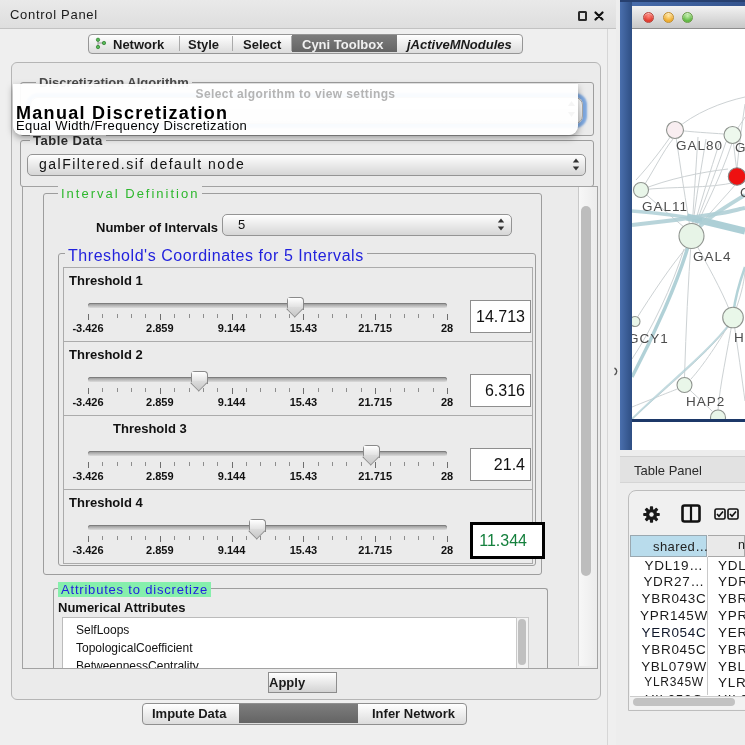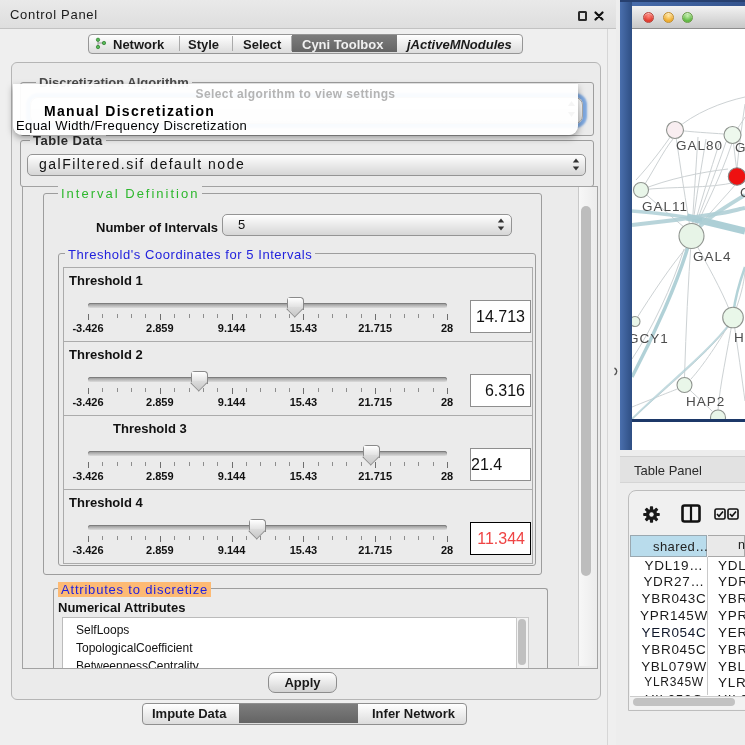--- a/index.html
+++ b/index.html
@@ -51,21 +51,21 @@
 <div class="abs" style="left:43px;top:193px;width:497px;height:380px;border:1px solid #9d9d9d;border-radius:3px;"></div>
 <div class="abs" style="left:58px;top:186px;padding:0 3px;background:#ebebeb;font-size:13px;letter-spacing:2px;color:#2eb82e;">Interval Definition</div>
 <div class="abs" style="left:96px;top:220px;font-size:13px;font-weight:bold;color:#111;">Number of Intervals</div>
 <div class="abs" style="left:222px;top:214px;width:288px;height:20px;border-radius:5px;background:linear-gradient(#fefefe,#d6d6d6);border:1px solid #949494;"></div>
 <div class="abs" style="left:238px;top:217px;font-size:13px;color:#111;">5</div>
 <svg class="abs" style="left:497px;top:218px;" width="8" height="13" viewBox="0 0 8 13">
     <path d="M4 0.5 L7.2 4.5 L0.8 4.5 Z" fill="#333"></path>
     <path d="M4 12.5 L7.2 8.5 L0.8 8.5 Z" fill="#333"></path>
   </svg>
 <div class="abs" style="left:58px;top:253px;width:476px;height:311px;border:1px solid #9d9d9d;border-radius:3px;"></div>
-<div class="abs" style="left:65px;top:247px;padding:0 3px;background:#ebebeb;font-size:13px;letter-spacing:0.55px;color:#2222dd;">Threshold's Coordinates for 5 Intervals</div>
+<div class="abs" style="left:65px;top:247px;padding:0 3px;background:#ebebeb;font-size:16px;letter-spacing:0.55px;color:#2222dd;">Threshold's Coordinates for 5 Intervals</div>
 <div class="abs" style="left:63px;top:267px;width:468px;height:73px;border:1px solid #ababab;background:#ebebeb;"></div>
 <div class="abs" style="left:69px;top:273px;font-size:13px;font-weight:bold;color:#111;">Threshold 1</div>
 <div class="abs" style="left:88px;top:303px;width:359px;height:5px;border-radius:3px;background:linear-gradient(#8e8e8e,#dcdcdc);box-shadow:inset 0 1px 0 #7d7d7d;"></div>
 <div class="abs" style="left:88px;top:314px;width:361px;height:4px;background:repeating-linear-gradient(90deg,#8d8d8d 0px,#8d8d8d 1px,transparent 1px,transparent 14.36px);"></div>
 <div class="abs" style="left:88.0px;top:314px;width:1px;height:6px;background:#6e6e6e;"></div>
 <div class="abs" style="left:159.8px;top:314px;width:1px;height:6px;background:#6e6e6e;"></div>
 <div class="abs" style="left:231.6px;top:314px;width:1px;height:6px;background:#6e6e6e;"></div>
 <div class="abs" style="left:303.4px;top:314px;width:1px;height:6px;background:#6e6e6e;"></div>
 <div class="abs" style="left:375.2px;top:314px;width:1px;height:6px;background:#6e6e6e;"></div>
 <div class="abs" style="left:447.0px;top:314px;width:1px;height:6px;background:#6e6e6e;"></div>
@@ -117,21 +117,21 @@
 <div class="abs" style="left:129.8px;top:470px;width:60px;text-align:center;font-size:11px;font-weight:bold;color:#111;">2.859</div>
 <div class="abs" style="left:201.6px;top:470px;width:60px;text-align:center;font-size:11px;font-weight:bold;color:#111;">9.144</div>
 <div class="abs" style="left:273.4px;top:470px;width:60px;text-align:center;font-size:11px;font-weight:bold;color:#111;">15.43</div>
 <div class="abs" style="left:345.2px;top:470px;width:60px;text-align:center;font-size:11px;font-weight:bold;color:#111;">21.715</div>
 <div class="abs" style="left:417.0px;top:470px;width:60px;text-align:center;font-size:11px;font-weight:bold;color:#111;">28</div>
 <div class="abs" style="left:362.5px;top:445px;width:17px;height:22px;">
     <div class="abs" style="left:0;top:0;width:15px;height:12px;border:1px solid #8a8a8a;border-bottom:none;border-radius:4px 4px 0 0;background:linear-gradient(#ffffff,#d2d2d2);"></div>
     <div class="abs" style="left:2.6px;top:6.2px;width:10.5px;height:10.5px;border:1px solid #8a8a8a;border-top:none;border-left:none;background:linear-gradient(135deg,#e9e9e9,#c8c8c8);transform:rotate(45deg);"></div>
     <div class="abs" style="left:1px;top:1px;width:13px;height:9px;background:linear-gradient(#ffffff,#e2e2e2);"></div>
   </div>
-<div class="abs" style="left:470px;top:448px;width:54px;height:31px;background:#fff;border:1px solid #8e8e8e;font-size:16px;color:#111;text-align:left;line-height:31px;padding-right:5px;">21.4</div>
+<div class="abs" style="left:470px;top:448px;width:54px;height:31px;background:#fff;border:1px solid #8e8e8e;font-size:16px;color:#111;text-align:right;line-height:31px;padding-right:5px;">21.4</div>
 <div class="abs" style="left:63px;top:489px;width:468px;height:73px;border:1px solid #ababab;background:#ebebeb;"></div>
 <div class="abs" style="left:69px;top:495px;font-size:13px;font-weight:bold;color:#111;">Threshold 4</div>
 <div class="abs" style="left:88px;top:525px;width:359px;height:5px;border-radius:3px;background:linear-gradient(#8e8e8e,#dcdcdc);box-shadow:inset 0 1px 0 #7d7d7d;"></div>
 <div class="abs" style="left:88px;top:536px;width:361px;height:4px;background:repeating-linear-gradient(90deg,#8d8d8d 0px,#8d8d8d 1px,transparent 1px,transparent 14.36px);"></div>
 <div class="abs" style="left:88.0px;top:536px;width:1px;height:6px;background:#6e6e6e;"></div>
 <div class="abs" style="left:159.8px;top:536px;width:1px;height:6px;background:#6e6e6e;"></div>
 <div class="abs" style="left:231.6px;top:536px;width:1px;height:6px;background:#6e6e6e;"></div>
 <div class="abs" style="left:303.4px;top:536px;width:1px;height:6px;background:#6e6e6e;"></div>
 <div class="abs" style="left:375.2px;top:536px;width:1px;height:6px;background:#6e6e6e;"></div>
 <div class="abs" style="left:447.0px;top:536px;width:1px;height:6px;background:#6e6e6e;"></div>
@@ -139,30 +139,30 @@
 <div class="abs" style="left:129.8px;top:544px;width:60px;text-align:center;font-size:11px;font-weight:bold;color:#111;">2.859</div>
 <div class="abs" style="left:201.6px;top:544px;width:60px;text-align:center;font-size:11px;font-weight:bold;color:#111;">9.144</div>
 <div class="abs" style="left:273.4px;top:544px;width:60px;text-align:center;font-size:11px;font-weight:bold;color:#111;">15.43</div>
 <div class="abs" style="left:345.2px;top:544px;width:60px;text-align:center;font-size:11px;font-weight:bold;color:#111;">21.715</div>
 <div class="abs" style="left:417.0px;top:544px;width:60px;text-align:center;font-size:11px;font-weight:bold;color:#111;">28</div>
 <div class="abs" style="left:248.5px;top:519px;width:17px;height:22px;">
     <div class="abs" style="left:0;top:0;width:15px;height:12px;border:1px solid #8a8a8a;border-bottom:none;border-radius:4px 4px 0 0;background:linear-gradient(#ffffff,#d2d2d2);"></div>
     <div class="abs" style="left:2.6px;top:6.2px;width:10.5px;height:10.5px;border:1px solid #8a8a8a;border-top:none;border-left:none;background:linear-gradient(135deg,#e9e9e9,#c8c8c8);transform:rotate(45deg);"></div>
     <div class="abs" style="left:1px;top:1px;width:13px;height:9px;background:linear-gradient(#ffffff,#e2e2e2);"></div>
   </div>
-<div class="abs" style="left:470px;top:522px;width:54px;height:31px;background:#fff;border:1px solid #000000;font-size:16px;color:#ef4444;text-align:right;line-height:31px;padding-right:5px;">11.344</div>
+<div class="abs" style="left:470px;top:522px;width:54px;height:31px;background:#fff;border:3px solid #000000;font-size:16px;color:#15803d;text-align:right;line-height:31px;padding-right:15px;">11.344</div>
 <div class="abs" style="left:53px;top:588px;width:493px;height:79px;border:1px solid #9d9d9d;border-top:1px solid #9d9d9d;border-bottom:none;border-radius:3px 3px 0 0;"></div>
-<div class="abs" style="left:58px;top:582px;padding:0 3px;background:#fdba74;font-size:13px;letter-spacing:0.8px;color:#2222dd;">Attributes to discretize</div>
+<div class="abs" style="left:58px;top:582px;padding:0 3px;background:#86efac;font-size:13px;letter-spacing:0.8px;color:#2222dd;">Attributes to discretize</div>
 <div class="abs" style="left:58px;top:600px;font-size:13px;font-weight:bold;color:#111;">Numerical Attributes</div>
 <div class="abs" style="left:62px;top:617px;width:453px;height:50px;background:#fff;border:1px solid #bbb;border-bottom:none;overflow:hidden;">
     <div style="padding:3px 0 0 13px;font-size:12px;color:#111;line-height:18px;">SelfLoops<br>TopologicalCoefficient<br>BetweennessCentrality</div>
   </div>
 <div class="abs" style="left:516px;top:617px;width:11px;height:50px;background:#f3f3f3;border:1px solid #c9c9c9;border-bottom:none;"></div>
 <div class="abs" style="left:517.5px;top:619px;width:8px;height:46px;background:#c0c0c0;border-radius:4px;"></div>
-<div class="abs" style="left:268px;top:672px;width:67px;height:19px;border-radius:7px;background:linear-gradient(#ffffff,#d3d3d3);border:1px solid #8d8d8d;font-size:13px;font-weight:bold;color:#1a1a1a;text-align:center;line-height:19px;">Apply</div>
+<div class="abs" style="left:268px;top:672px;width:67px;height:19px;border-radius:0;background:linear-gradient(#ffffff,#d3d3d3);border:1px solid #8d8d8d;font-size:13px;font-weight:bold;color:#1a1a1a;text-align:left;line-height:19px;">Apply</div>
 <div class="abs" style="left:142px;top:703px;width:323px;height:20px;background:linear-gradient(#ffffff,#dcdcdc);border:1px solid #8f8f8f;border-radius:4px;"></div>
 <div class="abs" style="left:239px;top:704px;width:119px;height:19px;background:linear-gradient(#7d7d7d,#646464);"></div>
 <div class="abs" style="left:152px;top:706px;font-size:13px;font-weight:bold;color:#1a1a1a;">Impute Data</div>
 <div class="abs" style="left:252px;top:706px;font-size:13px;font-weight:bold;color:#ededed;margin-top:40px;">Discretize Data</div>
 <div class="abs" style="left:372px;top:706px;font-size:13px;font-weight:bold;color:#1a1a1a;">Infer Network</div>
 <div class="abs" style="left:620px;top:0;width:125px;height:450px;background:linear-gradient(90deg,#4a6fae,#33538d);"></div>
 <div class="abs" style="left:620px;top:0;width:125px;height:2px;background:#27406f;"></div>
 <div class="abs" style="left:620px;top:2px;width:12px;height:448px;background:linear-gradient(90deg,#4a6fad,#2e4e83);"></div>
 <div class="abs" style="left:632px;top:6px;width:113px;height:22px;background:linear-gradient(#f2f2f2,#c8c8c8);border-bottom:1px solid #8e8e8e;"></div>
 <div class="abs" style="left:642.5px;top:12px;width:9px;height:9px;border-radius:50%;background:radial-gradient(circle at 50% 30%,#ff8a80 0%,#e33d31 65%);border:1px solid #b5473f;box-shadow:inset 0 1px 1px rgba(255,255,255,0.6);"></div>
@@ -282,13 +282,13 @@
 </div>
 <div class="abs" style="left:707px;top:557px;width:1px;height:138px;background:#c9c9c9;"></div>
 <div class="abs" style="left:630px;top:696px;width:115px;height:12px;background:#f2f2f2;border-top:1px solid #ccc;"></div>
 <div class="abs" style="left:633px;top:698px;width:102px;height:8px;background:#c2c2c2;border-radius:4px;"></div>
 <div class="abs" style="left:607px;top:29px;width:1px;height:716px;background:#d6d6d6;"></div>
 <svg class="abs" style="left:613px;top:367px;" width="7" height="9" viewBox="0 0 7 9">
     <path d="M1.5 1 C4.5 2.5 4.5 6 1.5 8" stroke="#555" stroke-width="1.4" fill="none"></path>
   </svg>
 <div class="abs" style="left:13px;top:84px;width:565px;height:51px;background:rgba(255,255,255,0.95);border-radius:0 0 9px 9px;box-shadow:0 3px 7px rgba(0,0,0,0.35);"></div>
 <div class="abs" style="left:13px;top:87px;width:565px;text-align:center;font-size:12px;font-weight:bold;letter-spacing:0.4px;color:#b4b4b4;">Select algorithm to view settings</div>
-<div class="abs" style="left:16px;top:103px;font-size:14px;font-weight:bold;letter-spacing:1.3px;color:#000;margin-left:28px;">Manual Discretization</div>
+<div class="abs" style="left:16px;top:103px;font-size:18px;font-weight:bold;letter-spacing:1.3px;color:#000;">Manual Discretization</div>
 <div class="abs" style="left:16px;top:118px;font-size:13px;letter-spacing:0.4px;color:#000;">Equal Width/Frequency Discretization</div>
 </body></html>

